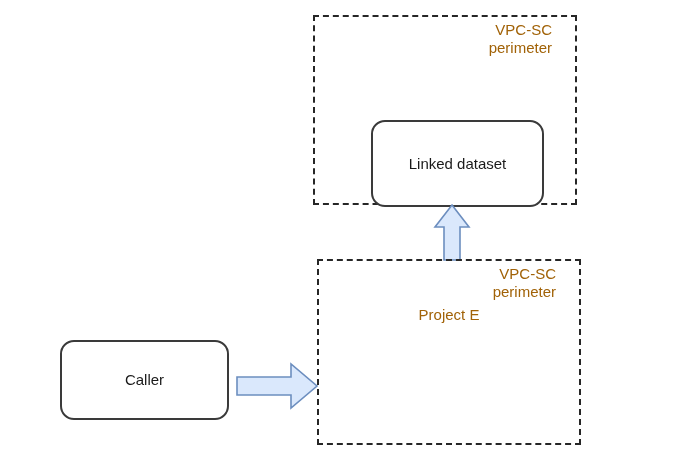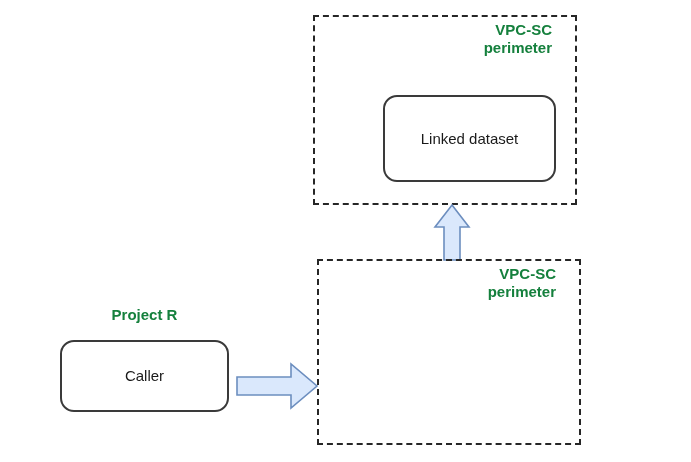--- a/index.html
+++ b/index.html
@@ -44,24 +44,23 @@
     color: #1a1a1a;
     line-height: 1.2;
     text-align: center;
     white-space: nowrap;
   }
 
   
   .label {
     position: absolute;
     font-size: 15px;
-    color: #15803d;
+    color: #a16207;
     line-height: 18px;
     white-space: pre-line;
-    font-weight: bold;
   }
   .label-right {
     text-align: right;
   }
   .label-center {
     text-align: center;
   }
 
   
   .arrow {
@@ -76,40 +75,40 @@
 <body>
 
 <div id="canvas">
 
   <div class="perimeter" style="left:313px; top:15px; width:264px; height:190px;"></div>
 
   <div class="label label-right" style="left:386px; top:21px; width:166px;">VPC-SC
 perimeter</div>
 
 
-  <div class="node" style="left:371px; top:95px; width:173px; height:87px;margin-left:12px;">
+  <div class="node" style="left:371px; top:120px; width:173px; height:87px;">
     <span class="node-label">Linked dataset</span>
   </div>
 
   <div class="arrow" style="left:434px; top:204px; width:36px; height:57px;">
     <svg width="36" height="57" viewBox="0 0 36 57">
       <polygon points="18,1 35,23 26,23 26,56 10,56 10,23 1,23" fill="#dae8fc" stroke="#6c8ebf" stroke-width="1.6" stroke-linejoin="miter"></polygon>
     </svg>
   </div>
 
   <div class="perimeter" style="left:317px; top:259px; width:264px; height:186px;"></div>
 
   <div class="label label-right" style="left:390px; top:265px; width:166px;">VPC-SC
 perimeter</div>
 
+  <div class="label label-center" style="left:344px; top:306px; width:210px;">Project E</div>
 
 
-  <div class="label label-center" style="left:60px; top:306px; width:169px;">Project R</div>
 
-  <div class="node" style="left:60px; top:340px; width:169px; height:72px;">
+  <div class="node" style="left:60px; top:340px; width:169px; height:80px;">
     <span class="node-label">Caller</span>
   </div>
 
   <div class="arrow" style="left:236px; top:363px; width:82px; height:46px;">
     <svg width="82" height="46" viewBox="0 0 82 46">
       <polygon points="1,14 55,14 55,1 81,23 55,45 55,32 1,32" fill="#dae8fc" stroke="#6c8ebf" stroke-width="1.6" stroke-linejoin="miter"></polygon>
     </svg>
   </div>
 
 </div>

